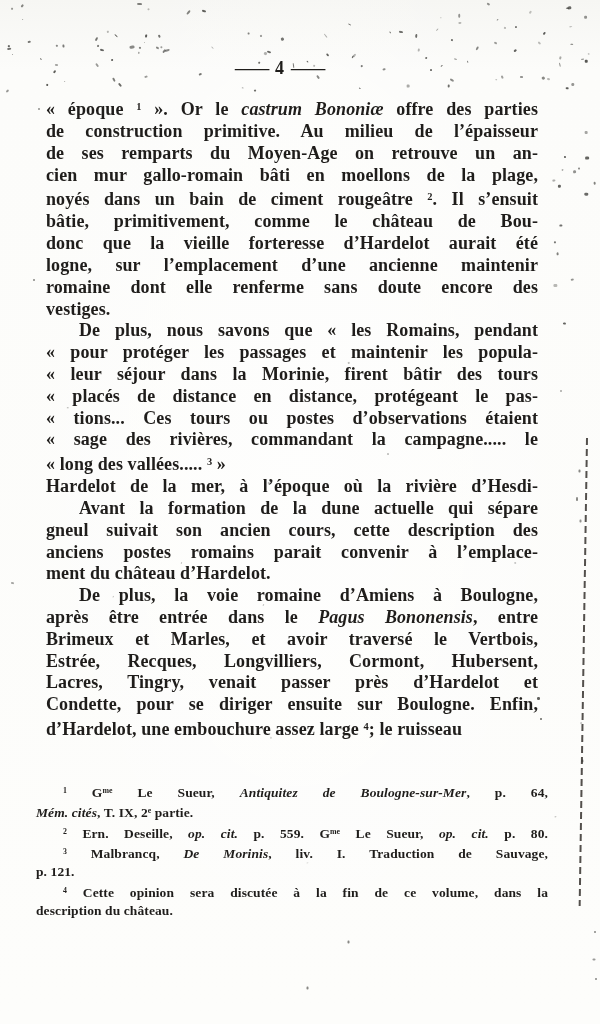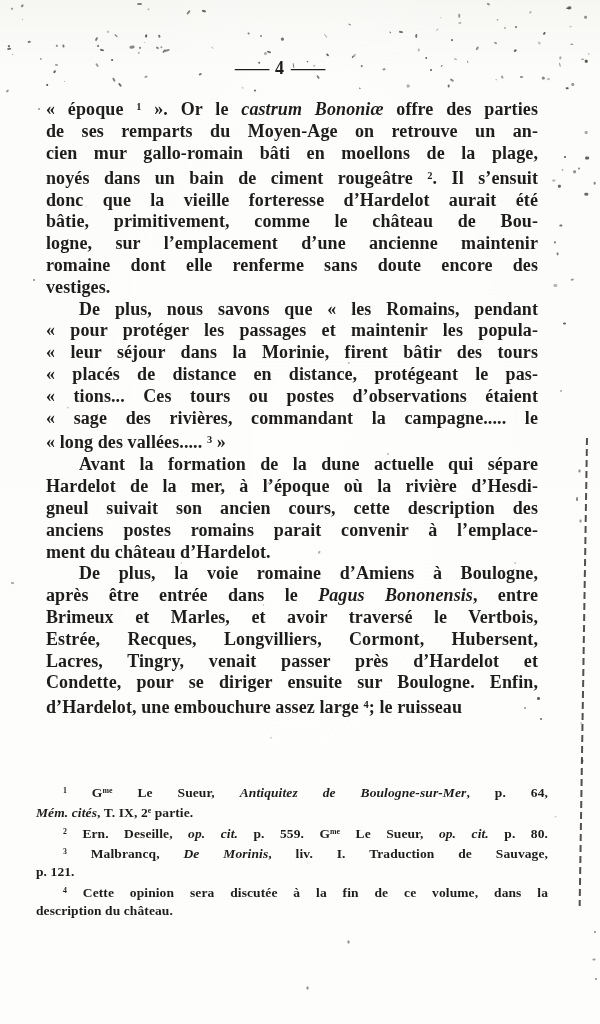--- a/index.html
+++ b/index.html
@@ -241,41 +241,42 @@
 
   <div class="crease"></div>
 
   <div class="page-header">
     <span class="dash">—</span><span class="num">4</span><span class="dash">—</span>
   </div>
 
   <div class="body-block" id="body-block">
       <div class="para">
         <div class="line"><span>« époque </span><span class="sup">1</span><span> ». Or le </span><span class="it">castrum Bononiæ</span><span> offre des parties</span></div>
+        <div class="line"><span>de construction primitive. Au milieu de l’épaisseur</span></div>
         <div class="line"><span>de ses remparts du Moyen-Age on retrouve un an-</span></div>
         <div class="line"><span>cien mur gallo-romain bâti en moellons de la plage,</span></div>
         <div class="line"><span>noyés dans un bain de ciment rougeâtre </span><span class="sup">2</span><span>. Il s’ensuit</span></div>
+        <div class="line"><span>bâtie, primitivement, comme le château de Bou-</span></div>
         <div class="line"><span>donc que la vieille forteresse d’Hardelot aurait été</span></div>
-        <div class="line"><span>bâtie, primitivement, comme le château de Bou-</span></div>
         <div class="line"><span>logne, sur l’emplacement d’une ancienne maintenir</span></div>
         <div class="line"><span>romaine dont elle renferme sans doute encore des</span></div>
         <div class="line last"><span>vestiges.</span></div>
       </div>
       <div class="para">
         <div class="line indent"><span>De plus, nous savons que « les Romains, pendant</span></div>
         <div class="line"><span>« pour protéger les passages et maintenir les popula-</span></div>
         <div class="line"><span>« leur séjour dans la Morinie, firent bâtir des tours</span></div>
         <div class="line"><span>« placés de distance en distance, protégeant le pas-</span></div>
         <div class="line"><span>« tions... Ces tours ou postes d’observations étaient</span></div>
         <div class="line"><span>« sage des rivières, commandant la campagne..... le</span></div>
         <div class="line last"><span>« long des vallées..... </span><span class="sup">3</span><span> »</span></div>
       </div>
       <div class="para">
+        <div class="line"><span>Hardelot de la mer, à l’époque où la rivière d’Hesdi-</span></div>
         <div class="line indent"><span>Avant la formation de la dune actuelle qui sépare</span></div>
-        <div class="line"><span>Hardelot de la mer, à l’époque où la rivière d’Hesdi-</span></div>
         <div class="line"><span>gneul suivait son ancien cours, cette description des</span></div>
         <div class="line"><span>anciens postes romains parait convenir à l’emplace-</span></div>
         <div class="line last"><span>ment du château d’Hardelot.</span></div>
       </div>
       <div class="para">
         <div class="line indent"><span>De plus, la voie romaine d’Amiens à Boulogne,</span></div>
         <div class="line"><span>après être entrée dans le </span><span class="it">Pagus Bononensis</span><span>, entre</span></div>
         <div class="line"><span>Brimeux et Marles, et avoir traversé le Vertbois,</span></div>
         <div class="line"><span>Estrée, Recques, Longvilliers, Cormont, Hubersent,</span></div>
         <div class="line"><span>Lacres, Tingry, venait passer près d’Hardelot et</span></div>

